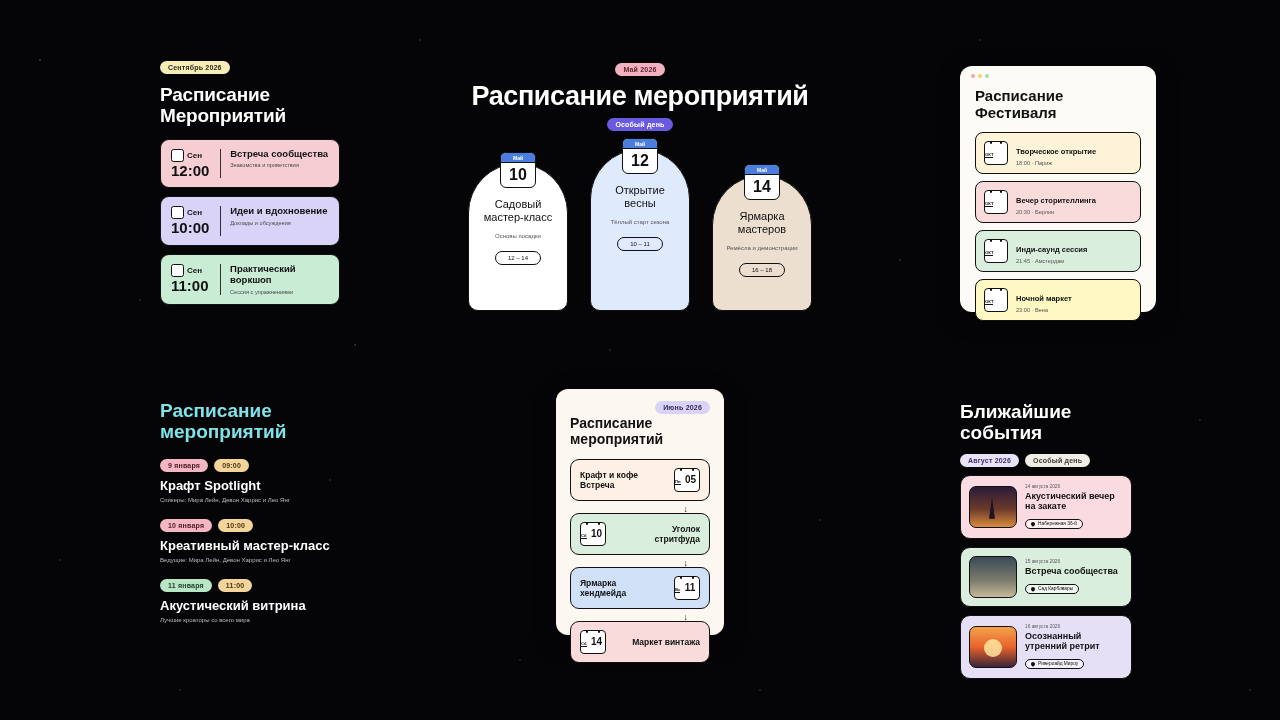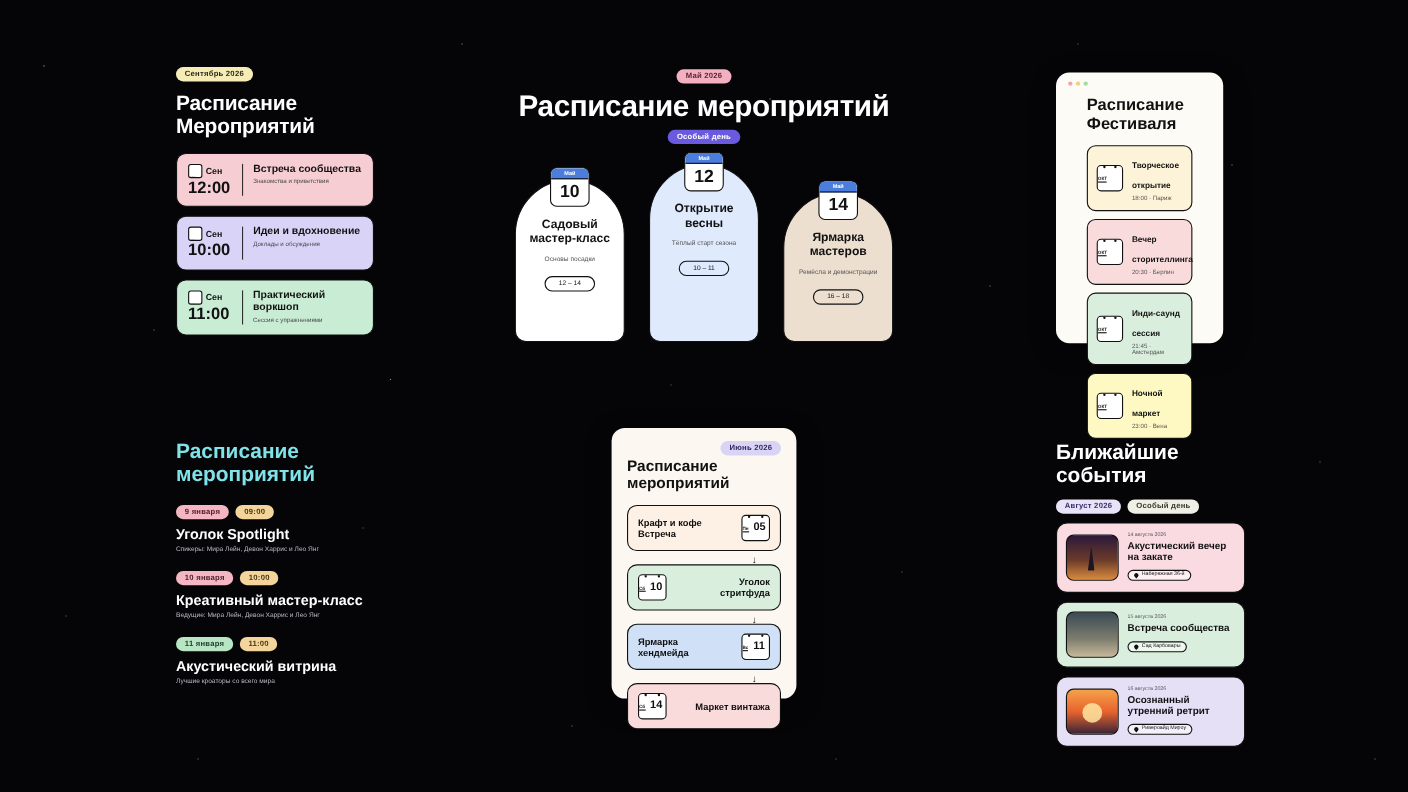--- a/index.html
+++ b/index.html
@@ -127,31 +127,31 @@
     position: absolute; top: -12px; left: 50%; transform: translateX(-50%);
     width: 36px; height: 36px; border: 1.5px solid #111; border-radius: 6px;
     background: #fff; overflow: hidden;
   }
   .arch .calbig .top {
     height: 10px; background: #4a7dde; color: #fff;
     font-size: 5px; line-height: 10px; text-align: center; font-weight: 700;
     border-bottom: 1.2px solid #111;
   }
   .arch .calbig .num { font-size: 16px; font-weight: 700; text-align: center; line-height: 24px; color: #111; }
-  .arch .ttl { font-size: 11px; font-weight: 700; color: #111; line-height: 1.2; }
+  .arch .ttl { font-size: 11px; font-weight: 400; color: #111; line-height: 1.2; }
   .arch .sub { font-size: 6px; color: #555; margin-top: 8px; }
   .arch .chip {
     margin-top: 12px; display: inline-block; border: 1.2px solid #111;
     border-radius: 999px; padding: 3px 12px; font-size: 6px; color: #111; background: transparent;
   }
 
   
   #p3 {
-    left: 960px; top: 66px; width: 152px; height: 246px;
-    background: #fdfbf6; border-radius: 12px; padding: 14px 28px 12px;
+    left: 960px; top: 66px; width: 196px; height: 246px;
+    background: #fdfbf6; border-radius: 12px; padding: 14px 15px 12px;
     box-shadow: 0 6px 22px rgba(0,0,0,.4);
   }
   #p3 .dots { position: absolute; top: 8px; left: 11px; display: flex; gap: 3px; }
   #p3 .dots i { width: 4px; height: 4px; border-radius: 50%; display: block; }
   #p3 h2 {
     margin: 8px 0 10px; font-size: 15px; line-height: 1.12; font-weight: 700; color: #111;
   }
   .frow {
     display: flex; align-items: center; gap: 8px;
     border: 1.3px solid #111; border-radius: 8px; padding: 7px 8px; margin-bottom: 7px;
@@ -366,21 +366,21 @@
     </div>
   </div>
 
   <div class="panel" id="p4">
     <h1>Расписание мероприятий</h1>
     <div class="lit">
       <div class="pills">
         <span class="pill" style="background:#f4b6c2;color:#4d1c28">9 января</span>
         <span class="pill" style="background:#f3d59b;color:#4a3512">09:00</span>
       </div>
-      <h3>Уголок Spotlight</h3>
+      <h3>Крафт Spotlight</h3>
       <p>Спикеры: Мира Лейн, Девон Харрис и Лео Янг</p>
     </div>
     <div class="lit">
       <div class="pills">
         <span class="pill" style="background:#f4b6c2;color:#4d1c28">10 января</span>
         <span class="pill" style="background:#f3d59b;color:#4a3512">10:00</span>
       </div>
       <h3>Креативный мастер-класс</h3>
       <p>Ведущие: Мира Лейн, Девон Харрис и Лео Янг</p>
     </div>

